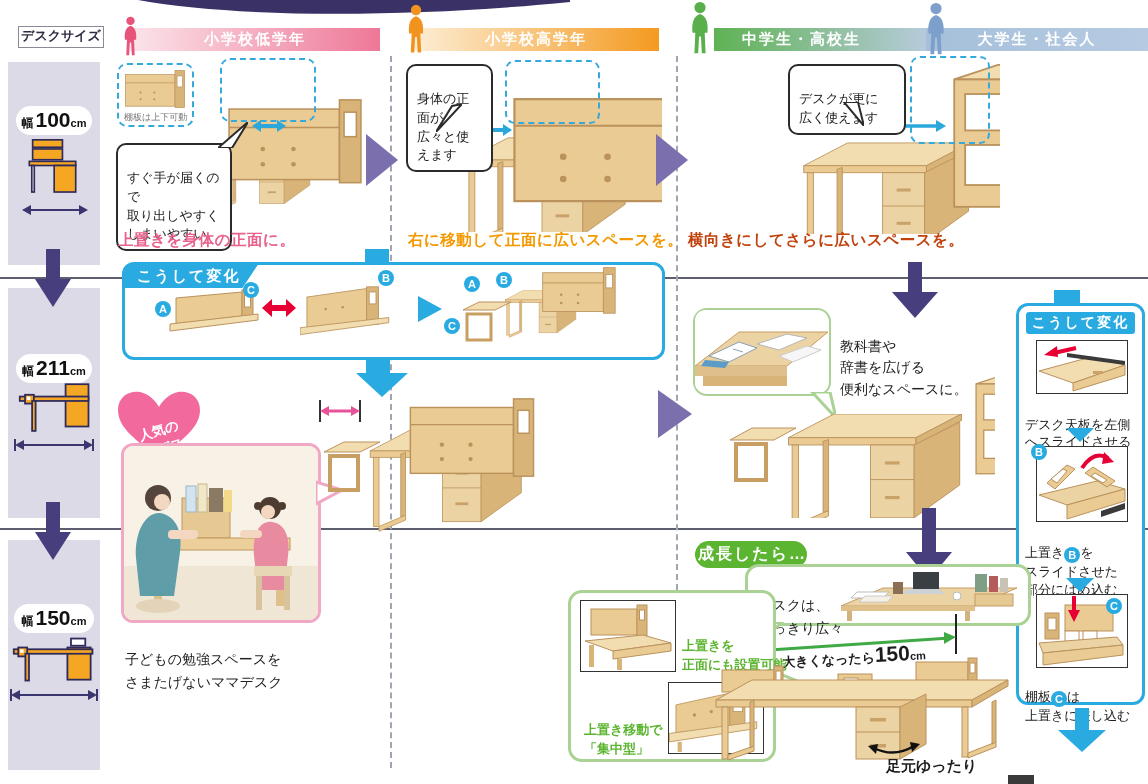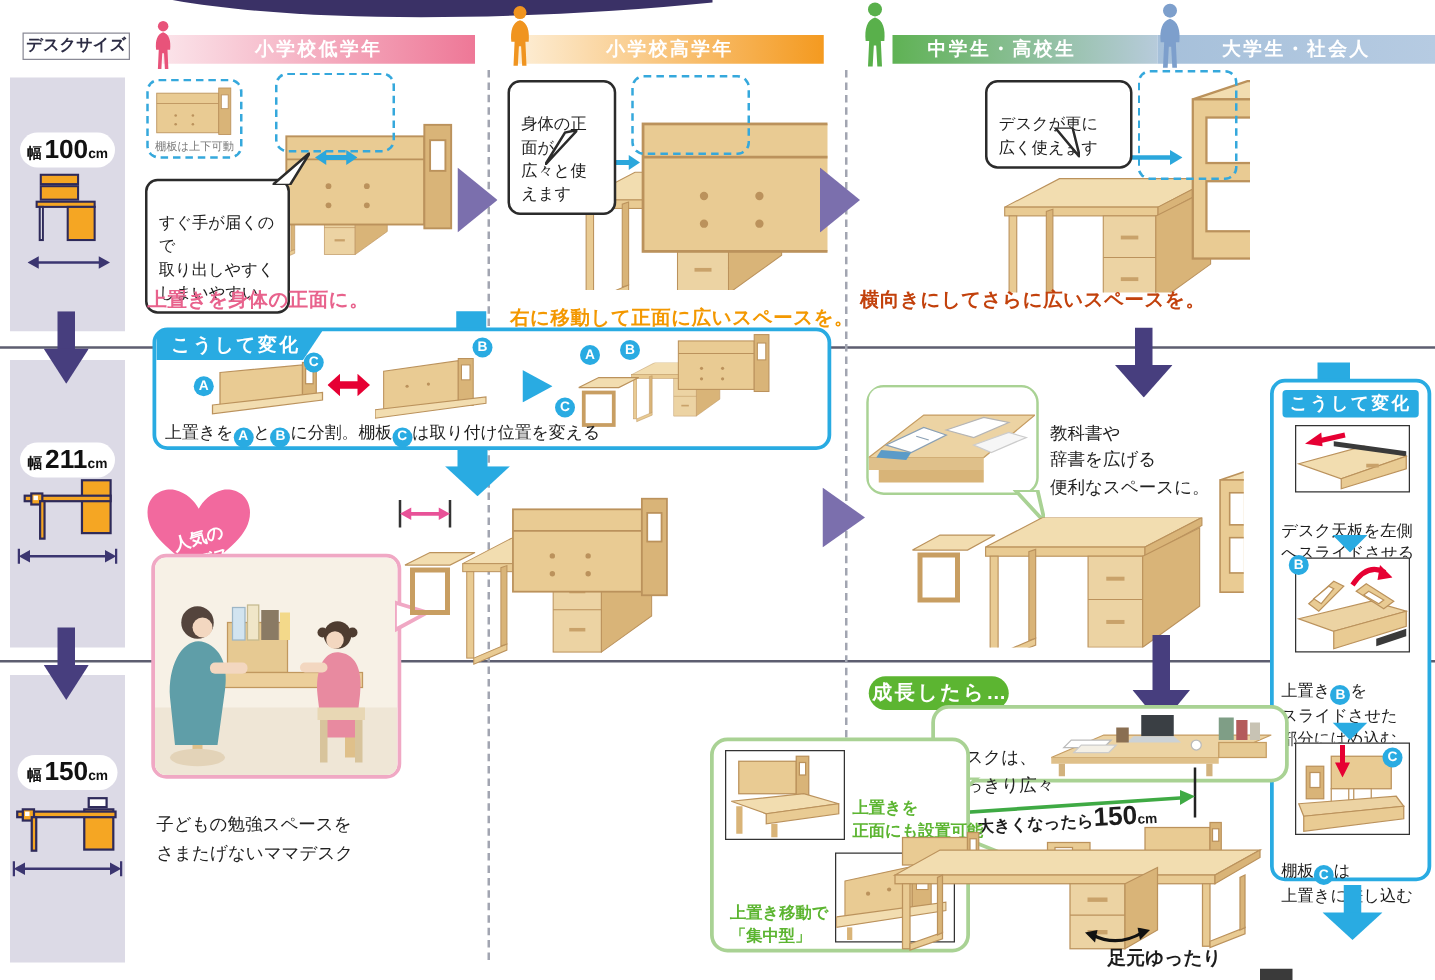--- a/index.html
+++ b/index.html
@@ -260,21 +260,21 @@
       <polygon points="34,8 25,2 25,14" fill="#2ba7dc"></polygon>
 </svg>
 
 <div class="abs bubble pre" style="left:406px;top:64px;width:87px">
   <span>身体の正面が
 広々と使えます</span>
 </div>
 <svg class="abs" style="left:436px;top:104px" width="26" height="28" viewBox="0 0 26 28">
   <polygon points="26,0 0,28 16,2 " fill="#fff" stroke="#2b2b2b" stroke-width="2"></polygon>
 </svg>
-<div class="abs headline" style="left:408px;top:244px;color:#f39800">
+<div class="abs headline" style="left:408px;top:230px;color:#f39800">
   <span>右に移動して正面に広いスペースを。</span>
 </div>
 
 <svg class="abs" style="left:656px;top:134px" width="32" height="52" viewBox="0 0 32 52">
   <polygon points="0,0 32,26 0,52" fill="#7b6fad"></polygon>
 </svg>
 
 <svg class="abs" style="left:800px;top:56px" width="200" height="178" viewBox="0 0 200 178">
   <use href="#base-desk" transform="translate(-5,62) scale(0.92)"></use>
   <use href="#hutch-side" transform="translate(115,-2) scale(0.92)"></use>
@@ -333,23 +333,20 @@
 <svg class="abs" style="left:453px;top:266px" width="192" height="94" viewBox="0 0 192 94">
   <use href="#base-desk" transform="translate(38,24) scale(0.52)"></use>
   <polygon points="10,44 42,44 58,36 26,36" fill="#f2ddb0" stroke="#bb925c"></polygon>
   <rect x="14" y="48" width="24" height="26" fill="none" stroke="#c89e62" stroke-width="3"></rect>
   <use href="#hutch-front" transform="translate(76,0) scale(0.52)"></use>
 </svg>
 <span class="abs badge" style="left:464px;top:276px">A</span>
 <span class="abs badge" style="left:496px;top:272px">B</span>
 <span class="abs badge" style="left:444px;top:318px">C</span>
 
-<div class="abs cap" style="left:132px;top:337px">
-  <span>上置きを</span><span class="badge">A</span><span>と</span><span class="badge">B</span><span>に分割。棚板</span><span class="badge">C</span><span>は取り付け位置を変える</span>
-</div>
 <div class="abs" style="left:366px;top:358px;width:24px;height:16px;background:#29abe2"></div>
 <svg class="abs" style="left:356px;top:373px" width="52" height="24" viewBox="0 0 52 24">
   <polygon points="0,0 52,0 26,24" fill="#29abe2"></polygon>
 </svg>
 
 <svg class="abs" style="left:116px;top:388px" width="86px" height="72" viewBox="0 0 86 72">
   <path d="M43,70 C20,52 2,40 2,22 C2,8 14,2 24,4 C33,6 40,13 43,19 C46,13 53,6 62,4 C72,2 84,8 84,22 C84,40 66,52 43,70 Z" fill="#f2699e"></path>
 </svg>
 <div class="abs heart-text pre" style="left:124px;top:404px;width:70px">
   <span>人気の

